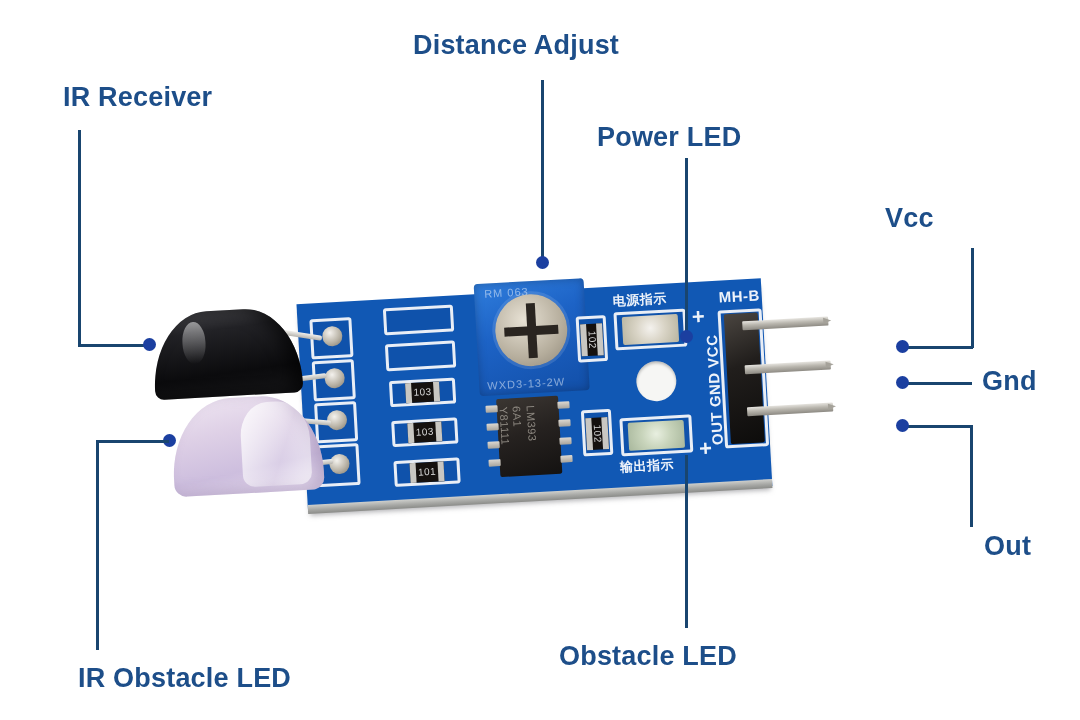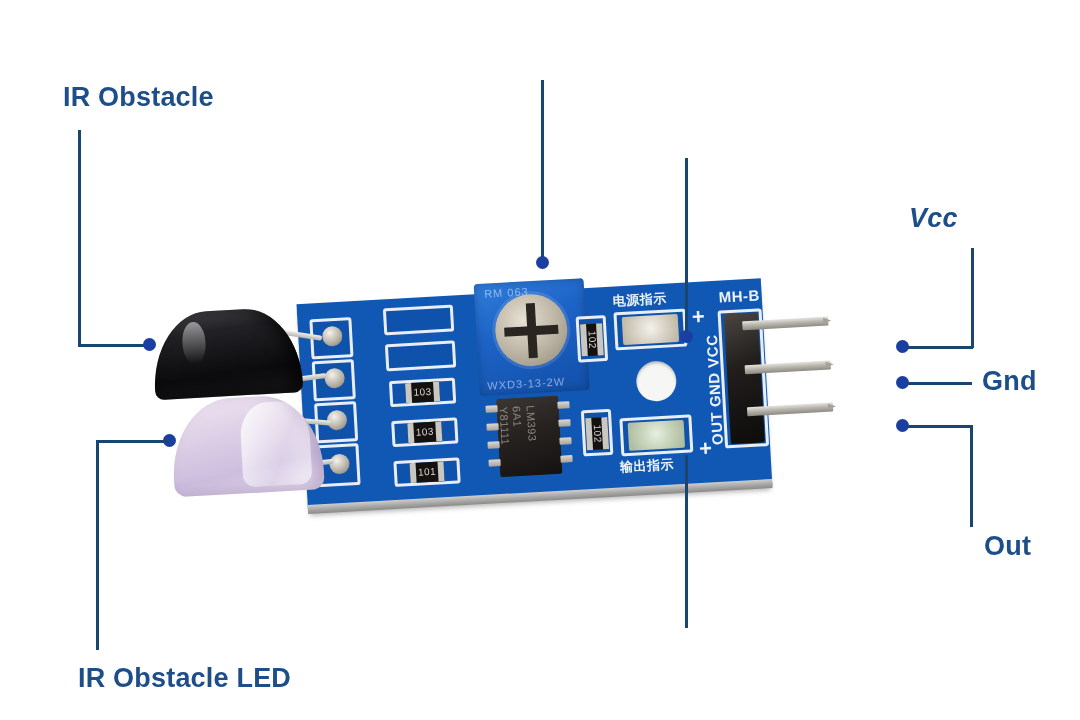--- a/index.html
+++ b/index.html
@@ -358,45 +358,48 @@
 
       <div class="lead-wire" style="left:120px; top:132px; width:60px; height:5px; transform:rotate(8deg);"></div>
       <div class="lead-wire" style="left:120px; top:176px; width:60px; height:5px; transform:rotate(-3deg);"></div>
       <div class="ir-tx" style="left:20px; top:108px; width:150px; height:96px;">
         <div class="ir-tx-gloss"></div>
       </div>
 
     </div>
   </div>
 
-  <div class="label" style="left:63px; top:84px;">IR Obstacle</div>
+  <div class="label" style="left:63px; top:84px;">IR Receiver</div>
   <div class="lead v" style="left:78px; top:130px; height:216px;"></div>
   <div class="lead h" style="left:78px; top:344px; width:72px;"></div>
   <div class="dot" style="left:143px; top:338px;"></div>
 
+  <div class="label" style="left:413px; top:32px;">Distance Adjust</div>
   <div class="lead v" style="left:541px; top:80px; height:182px;"></div>
   <div class="dot" style="left:536px; top:256px;"></div>
 
+  <div class="label" style="left:597px; top:124px;">Power LED</div>
   <div class="lead v" style="left:685px; top:158px; height:178px;"></div>
   <div class="dot" style="left:680px; top:330px;"></div>
 
-  <div class="label" style="left:909px; top:205px;font-style:italic;">Vcc</div>
+  <div class="label" style="left:885px; top:205px;">Vcc</div>
   <div class="lead v" style="left:971px; top:248px; height:100px;"></div>
   <div class="lead h" style="left:905px; top:346px; width:68px;"></div>
   <div class="dot" style="left:896px; top:340px;"></div>
 
   <div class="lead h" style="left:905px; top:382px; width:67px;"></div>
   <div class="dot" style="left:896px; top:376px;"></div>
   <div class="label" style="left:982px; top:368px;">Gnd</div>
 
   <div class="lead h" style="left:905px; top:425px; width:67px;"></div>
   <div class="dot" style="left:896px; top:419px;"></div>
   <div class="lead v" style="left:970px; top:425px; height:102px;"></div>
   <div class="label" style="left:984px; top:533px;">Out</div>
 
   <div class="lead v" style="left:685px; top:455px; height:173px;"></div>
+  <div class="label" style="left:559px; top:643px;">Obstacle LED</div>
 
   <div class="dot" style="left:163px; top:434px;"></div>
   <div class="lead h" style="left:96px; top:440px; width:73px;"></div>
   <div class="lead v" style="left:96px; top:440px; height:210px;"></div>
   <div class="label" style="left:78px; top:665px;">IR Obstacle LED</div>
 
 </div>
 
 </body></html>

